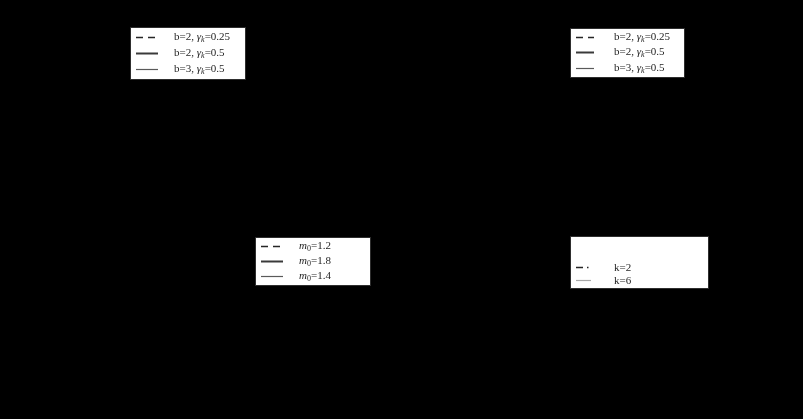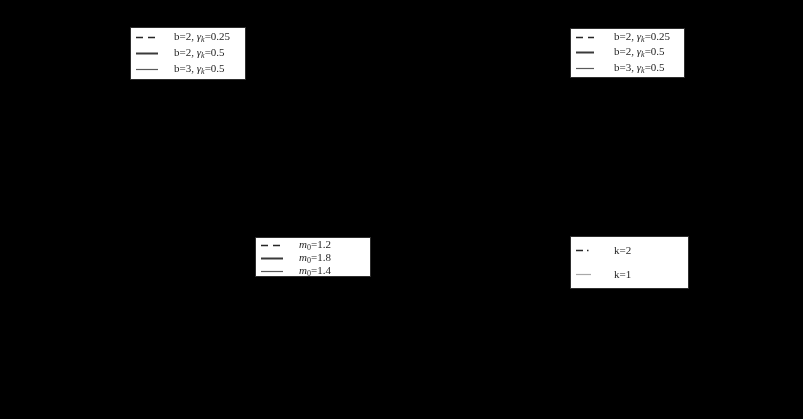--- a/index.html
+++ b/index.html
@@ -16,22 +16,22 @@
     background: #ffffff;
     border: 1px solid #2e2e2e;
     box-sizing: border-box;
     display: flex;
     flex-direction: column;
     justify-content: space-around;
     padding: 1px 0;
   }
   #legend-tl { left: 130px; top: 27px;  width: 116px; height: 53px; }
   #legend-tr { left: 570px; top: 28px;  width: 115px; height: 50px; }
-  #legend-bl { left: 255px; top: 237px; width: 116px; height: 40px; }
-  #legend-br { left: 570px; top: 236px; width: 119px; height: 53px; }
+  #legend-bl { left: 255px; top: 237px; width: 116px; height: 49px; }
+  #legend-br { left: 570px; top: 236px; width: 139px; height: 53px; justify-content: flex-end; }
   .row { display: flex; align-items: center; height: 13px; }
   .handle {
     margin-left: 5px;
     width: 38px;
     display: flex;
     align-items: center;
     justify-content: flex-start;
     flex: none;
   }
   .handle svg { display: block; }
@@ -134,16 +134,16 @@
           </svg>
         </span>
         <span class="label"><span>k=2</span></span>
       </div>
       <div class="row">
         <span class="handle">
           <svg width="15" height="7">
             <line x1="0" y1="3.5" x2="15" y2="3.5" stroke="#a8a8a8" stroke-width="1.2" stroke-linecap="butt"></line>
           </svg>
         </span>
-        <span class="label"><span>k=1</span></span>
+        <span class="label"><span>k=6</span></span>
       </div>
     </div>
 </div>
 
 </body></html>

